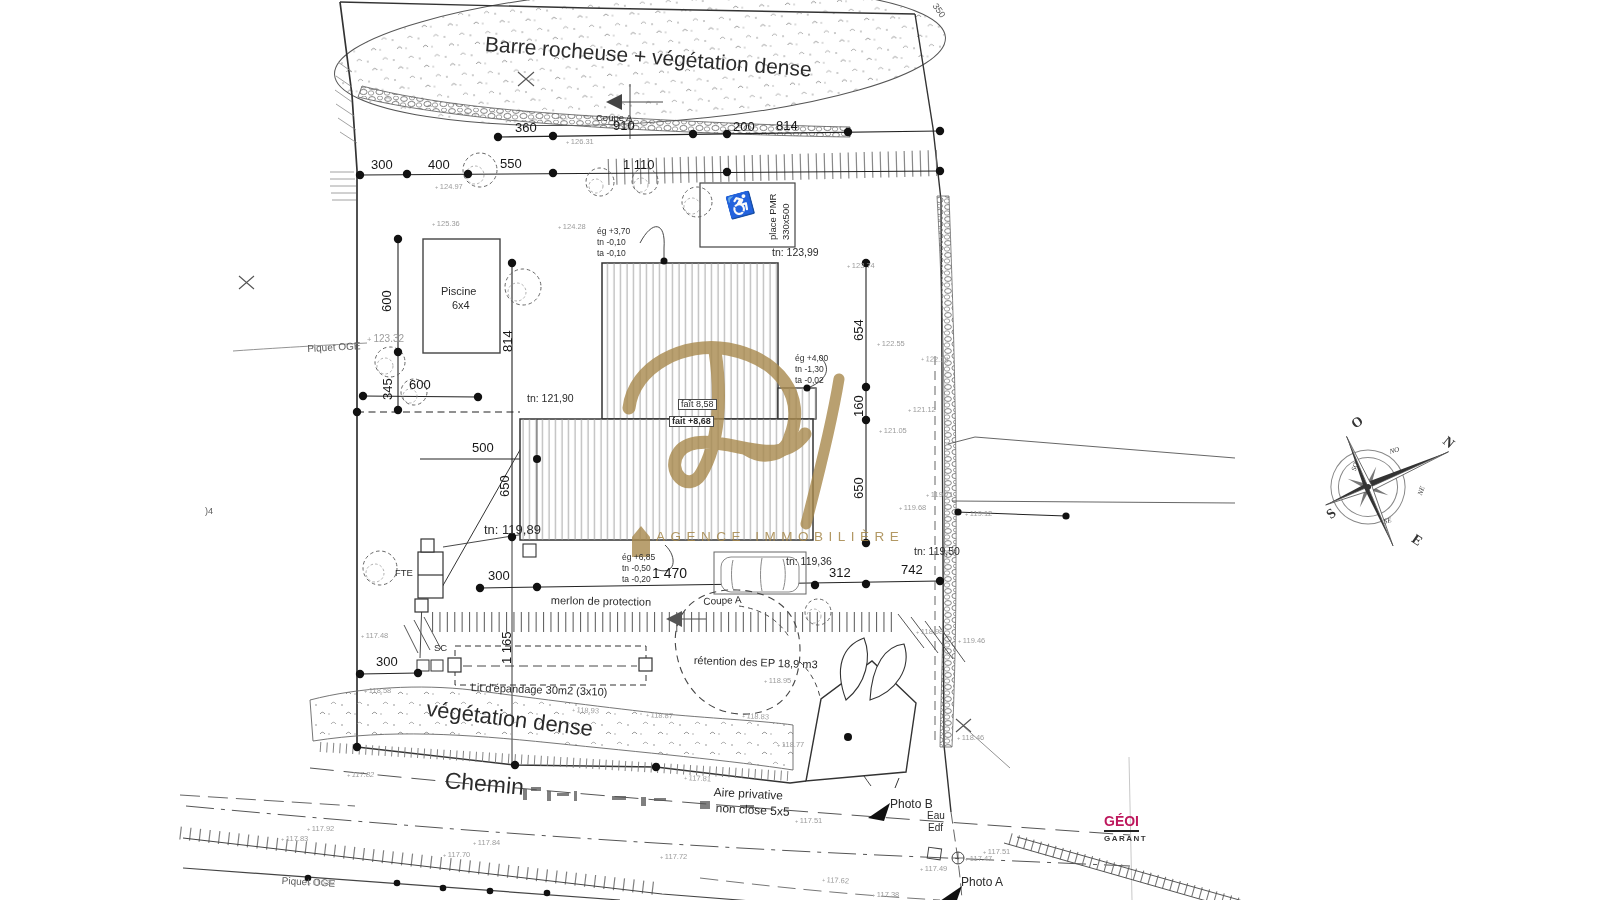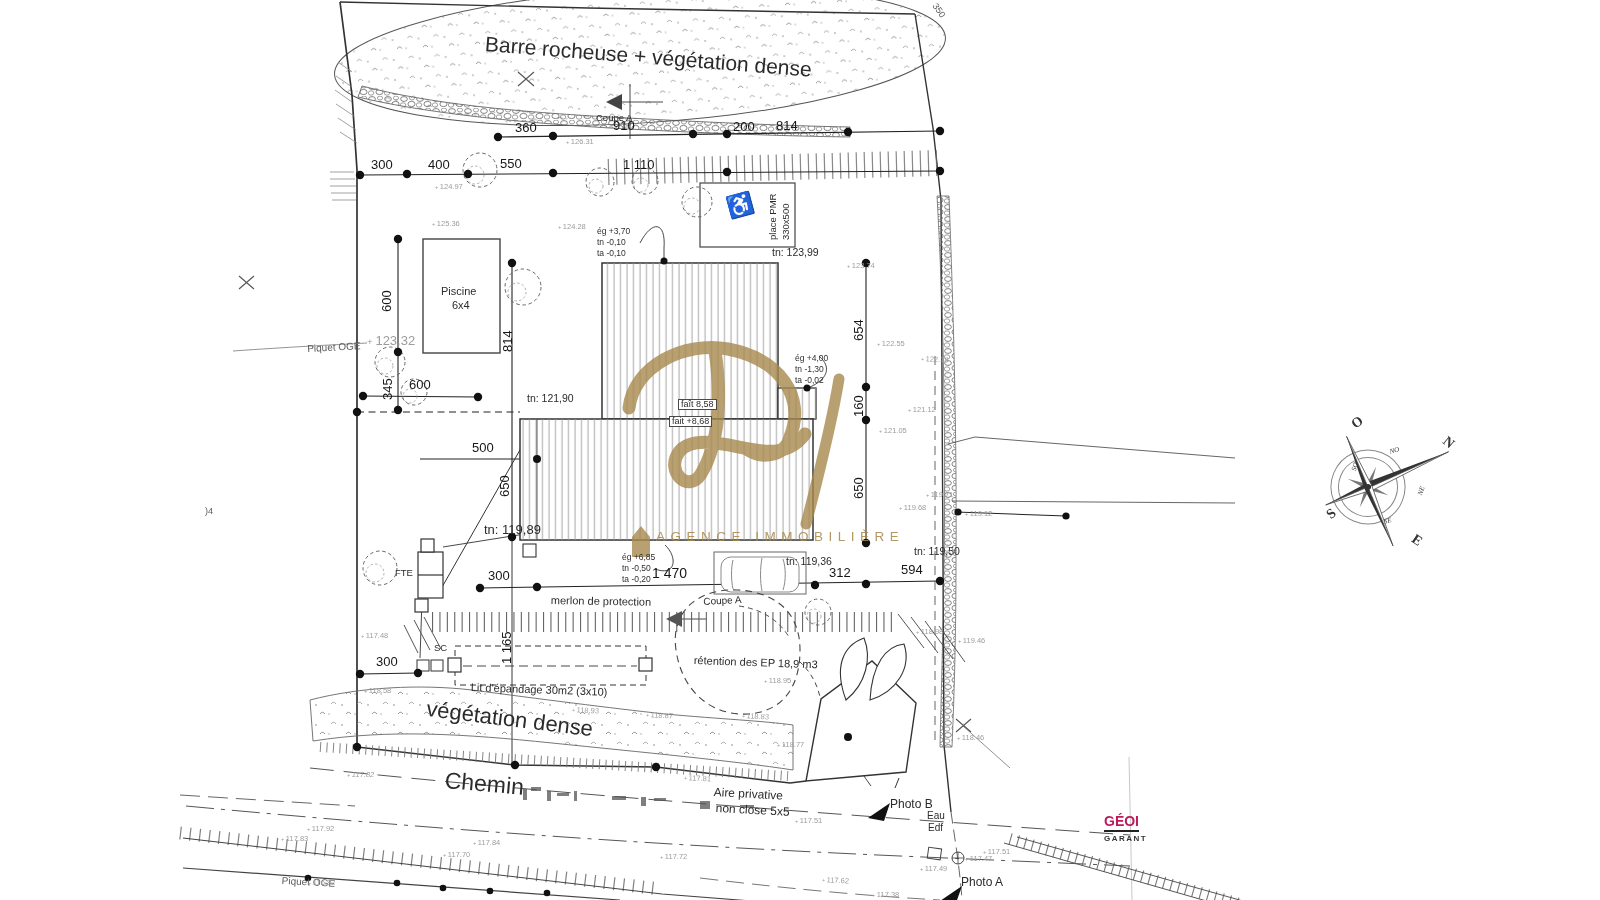--- a/index.html
+++ b/index.html
@@ -340,42 +340,42 @@
       <div class="lbl tri" style="left: 597px; top: 226px; font-size: 8.5px;">ég +3,70
 tn -0,10
 ta -0,10</div>
       <div class="lbl tri" style="left: 795px; top: 337px; font-size: 8.5px; margin-top: 16px;">ég +4,00
 tn -1,30
 ta -0,02</div>
       <div class="lbl tri" style="left: 622px; top: 552px; font-size: 8.5px;">ég +6,85
 tn -0,50
 ta -0,20</div>
       <div class="lbl box" style="left: 678px; top: 399px; font-size: 9px;">faît 8,58</div>
-      <div class="lbl box" style="left: 669px; top: 416px; font-size: 9px;">fait +8,68</div>
+      <div class="lbl box" style="left: 669px; top: 416px; font-size: 9px; font-weight: bold;">fait +8,68</div>
       <div class="lbl dim" style="left: 515px; top: 121px; font-size: 13px;">360</div>
       <div class="lbl dim" style="left: 613px; top: 119px; font-size: 13px;">910</div>
       <div class="lbl dim" style="left: 733px; top: 120px; font-size: 13px;">200</div>
       <div class="lbl dim" style="left: 776px; top: 119px; font-size: 13px;">814</div>
       <div class="lbl dim" style="left: 371px; top: 158px; font-size: 13px;">300</div>
       <div class="lbl dim" style="left: 428px; top: 158px; font-size: 13px;">400</div>
       <div class="lbl dim" style="left: 500px; top: 157px; font-size: 13px;">550</div>
       <div class="lbl dim" style="left: 623px; top: 158px; font-size: 13px;">1 110</div>
       <div class="lbl dim" style="left: 380px; top: 312px; font-size: 13px; transform: rotate(-90deg); transform-origin: 0px 0px;">600</div>
       <div class="lbl dim" style="left: 381px; top: 400px; font-size: 13px; transform: rotate(-90deg); transform-origin: 0px 0px;">345</div>
       <div class="lbl dim" style="left: 409px; top: 378px; font-size: 13px;">600</div>
       <div class="lbl dim" style="left: 501px; top: 352px; font-size: 13px; transform: rotate(-90deg); transform-origin: 0px 0px;">814</div>
       <div class="lbl dim" style="left: 472px; top: 441px; font-size: 13px;">500</div>
       <div class="lbl dim" style="left: 498px; top: 497px; font-size: 13px; transform: rotate(-90deg); transform-origin: 0px 0px;">650</div>
       <div class="lbl dim" style="left: 852px; top: 341px; font-size: 13px; transform: rotate(-90deg); transform-origin: 0px 0px;">654</div>
       <div class="lbl dim" style="left: 852px; top: 417px; font-size: 13px; transform: rotate(-90deg); transform-origin: 0px 0px;">160</div>
       <div class="lbl dim" style="left: 852px; top: 499px; font-size: 13px; transform: rotate(-90deg); transform-origin: 0px 0px;">650</div>
       <div class="lbl dim" style="left: 488px; top: 569px; font-size: 13px;">300</div>
       <div class="lbl dim" style="left: 652px; top: 566px; font-size: 14px;">1 470</div>
       <div class="lbl dim" style="left: 829px; top: 566px; font-size: 13px;">312</div>
-      <div class="lbl dim" style="left: 901px; top: 563px; font-size: 13px;">594</div>
+      <div class="lbl dim" style="left: 901px; top: 563px; font-size: 13px;">742</div>
       <div class="lbl dim" style="left: 376px; top: 655px; font-size: 13px;">300</div>
       <div class="lbl dim" style="left: 500px; top: 664px; font-size: 13px; transform: rotate(-90deg); transform-origin: 0px 0px;">1 165</div>
       <div class="lbl mid" style="left: 307px; top: 344px; font-size: 10px; transform: rotate(-3deg); transform-origin: 0px 0px;">Piquet OGE</div>
       <div class="lbl mid" style="left: 282px; top: 876px; font-size: 10px; transform: rotate(3deg); transform-origin: 0px 0px;">Piquet OGE</div>
       <div class="lbl " style="left: 395px; top: 568px; font-size: 9.5px;">FTE</div>
       <div class="lbl " style="left: 434px; top: 643px; font-size: 9.5px;">SC</div>
       <div class="lbl " style="left: 890px; top: 798px; font-size: 12px;">Photo B</div>
       <div class="lbl " style="left: 961px; top: 876px; font-size: 12px;">Photo A</div>
       <div class="lbl " style="left: 927px; top: 811px; font-size: 10px;">Eau</div>
       <div class="lbl " style="left: 928px; top: 823px; font-size: 10px;">Edf</div>
@@ -387,21 +387,21 @@
       <div class="lbl compass" style="left: 1417px; top: 532px; font-size: 14px; transform: rotate(35deg); transform-origin: 0px 0px; font-weight: bold;">E</div>
       <div class="lbl compass ital" style="left: 1389px; top: 449px; font-size: 7px; transform: rotate(-15deg); transform-origin: 0px 0px;">NO</div>
       <div class="lbl compass ital" style="left: 1351px; top: 470px; font-size: 7px; transform: rotate(-75deg); transform-origin: 0px 0px;">SO</div>
       <div class="lbl compass ital" style="left: 1417px; top: 494px; font-size: 7px; transform: rotate(-70deg); transform-origin: 0px 0px;">NE</div>
       <div class="lbl compass ital" style="left: 1383px; top: 519px; font-size: 7px; transform: rotate(-15deg); transform-origin: 0px 0px;">SE</div>
       <div class="lbl faint elev" style="left: 566px; top: 138px; font-size: 7.5px;">126.31</div>
       <div class="lbl faint elev" style="left: 435px; top: 183px; font-size: 7.5px;">124.97</div>
       <div class="lbl faint elev" style="left: 432px; top: 220px; font-size: 7.5px;">125.36</div>
       <div class="lbl faint elev" style="left: 558px; top: 223px; font-size: 7.5px;">124.28</div>
       <div class="lbl faint elev" style="left: 847px; top: 262px; font-size: 7.5px;">123.74</div>
-      <div class="lbl faint elev" style="left: 367px; top: 334px; font-size: 13px;">123.32</div>
+      <div class="lbl faint elev" style="left: 367px; top: 334px; font-size: 10px;">123.32</div>
       <div class="lbl faint elev" style="left: 877px; top: 340px; font-size: 7.5px;">122.55</div>
       <div class="lbl faint elev" style="left: 921px; top: 355px; font-size: 7.5px; transform: rotate(3deg); transform-origin: 0px 0px;">122.18</div>
       <div class="lbl faint elev" style="left: 908px; top: 406px; font-size: 7.5px;">121.12</div>
       <div class="lbl faint elev" style="left: 879px; top: 427px; font-size: 7.5px;">121.05</div>
       <div class="lbl faint elev" style="left: 926px; top: 491px; font-size: 7.5px;">119.71</div>
       <div class="lbl faint elev" style="left: 899px; top: 504px; font-size: 7.5px;">119.68</div>
       <div class="lbl faint elev" style="left: 965px; top: 510px; font-size: 7.5px;">119.12</div>
       <div class="lbl faint elev" style="left: 916px; top: 628px; font-size: 7.5px;">118.98</div>
       <div class="lbl faint elev" style="left: 958px; top: 637px; font-size: 7.5px;">119.46</div>
       <div class="lbl faint elev" style="left: 957px; top: 734px; font-size: 7.5px;">118.46</div>

